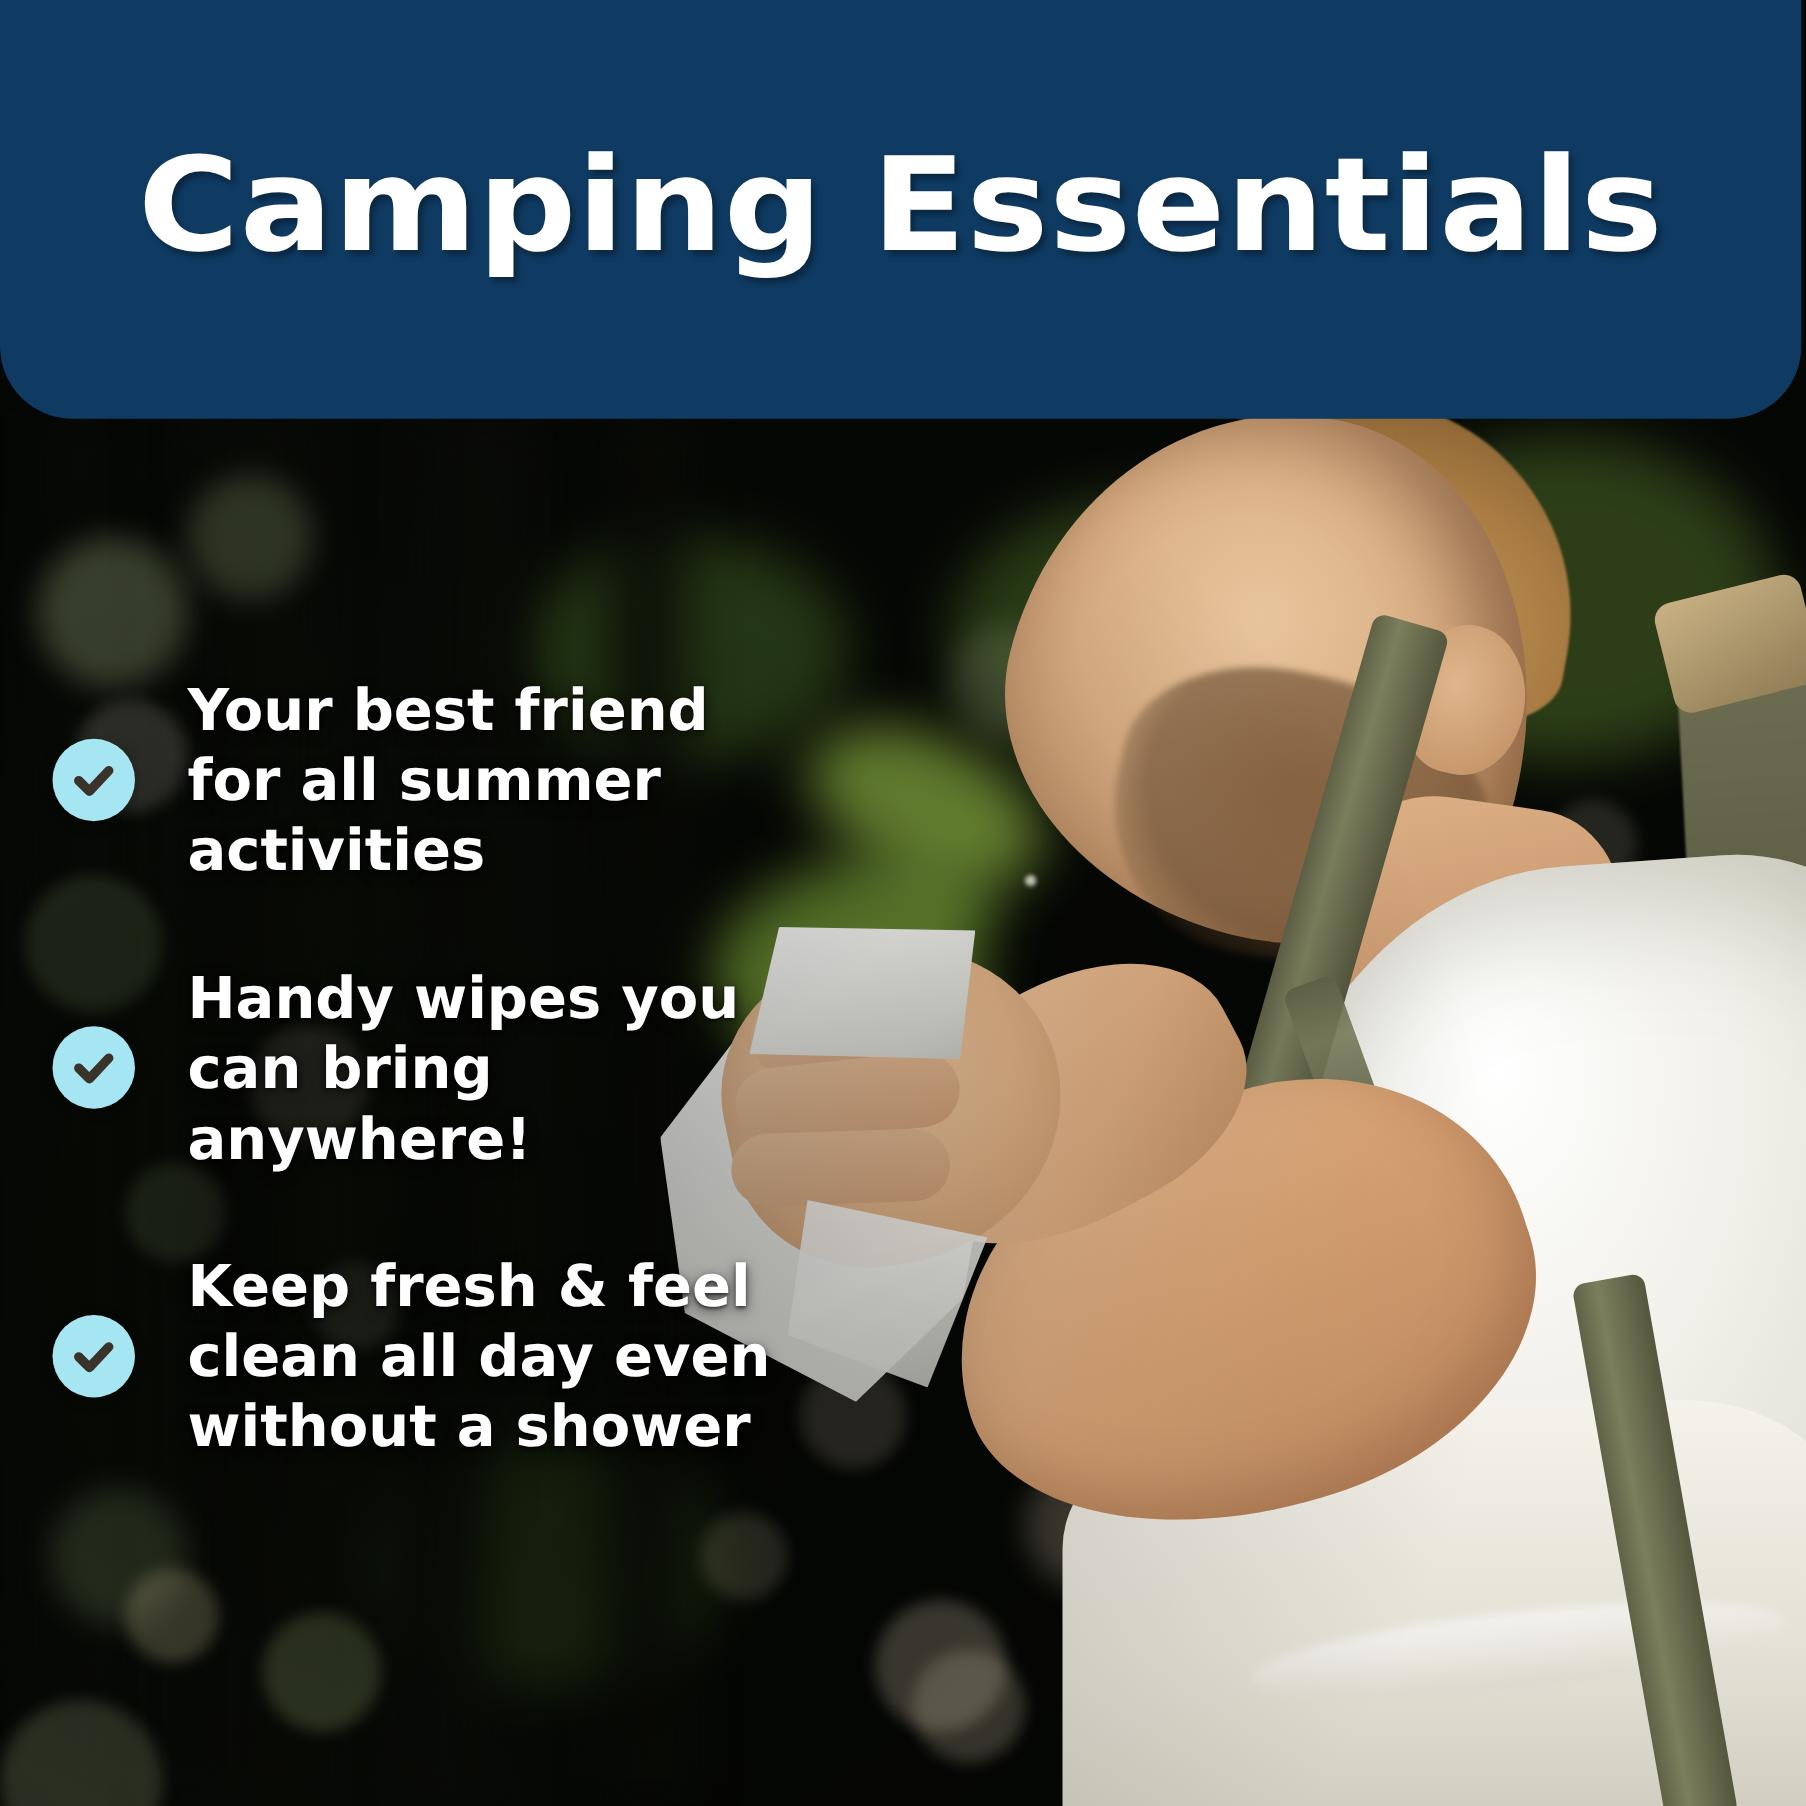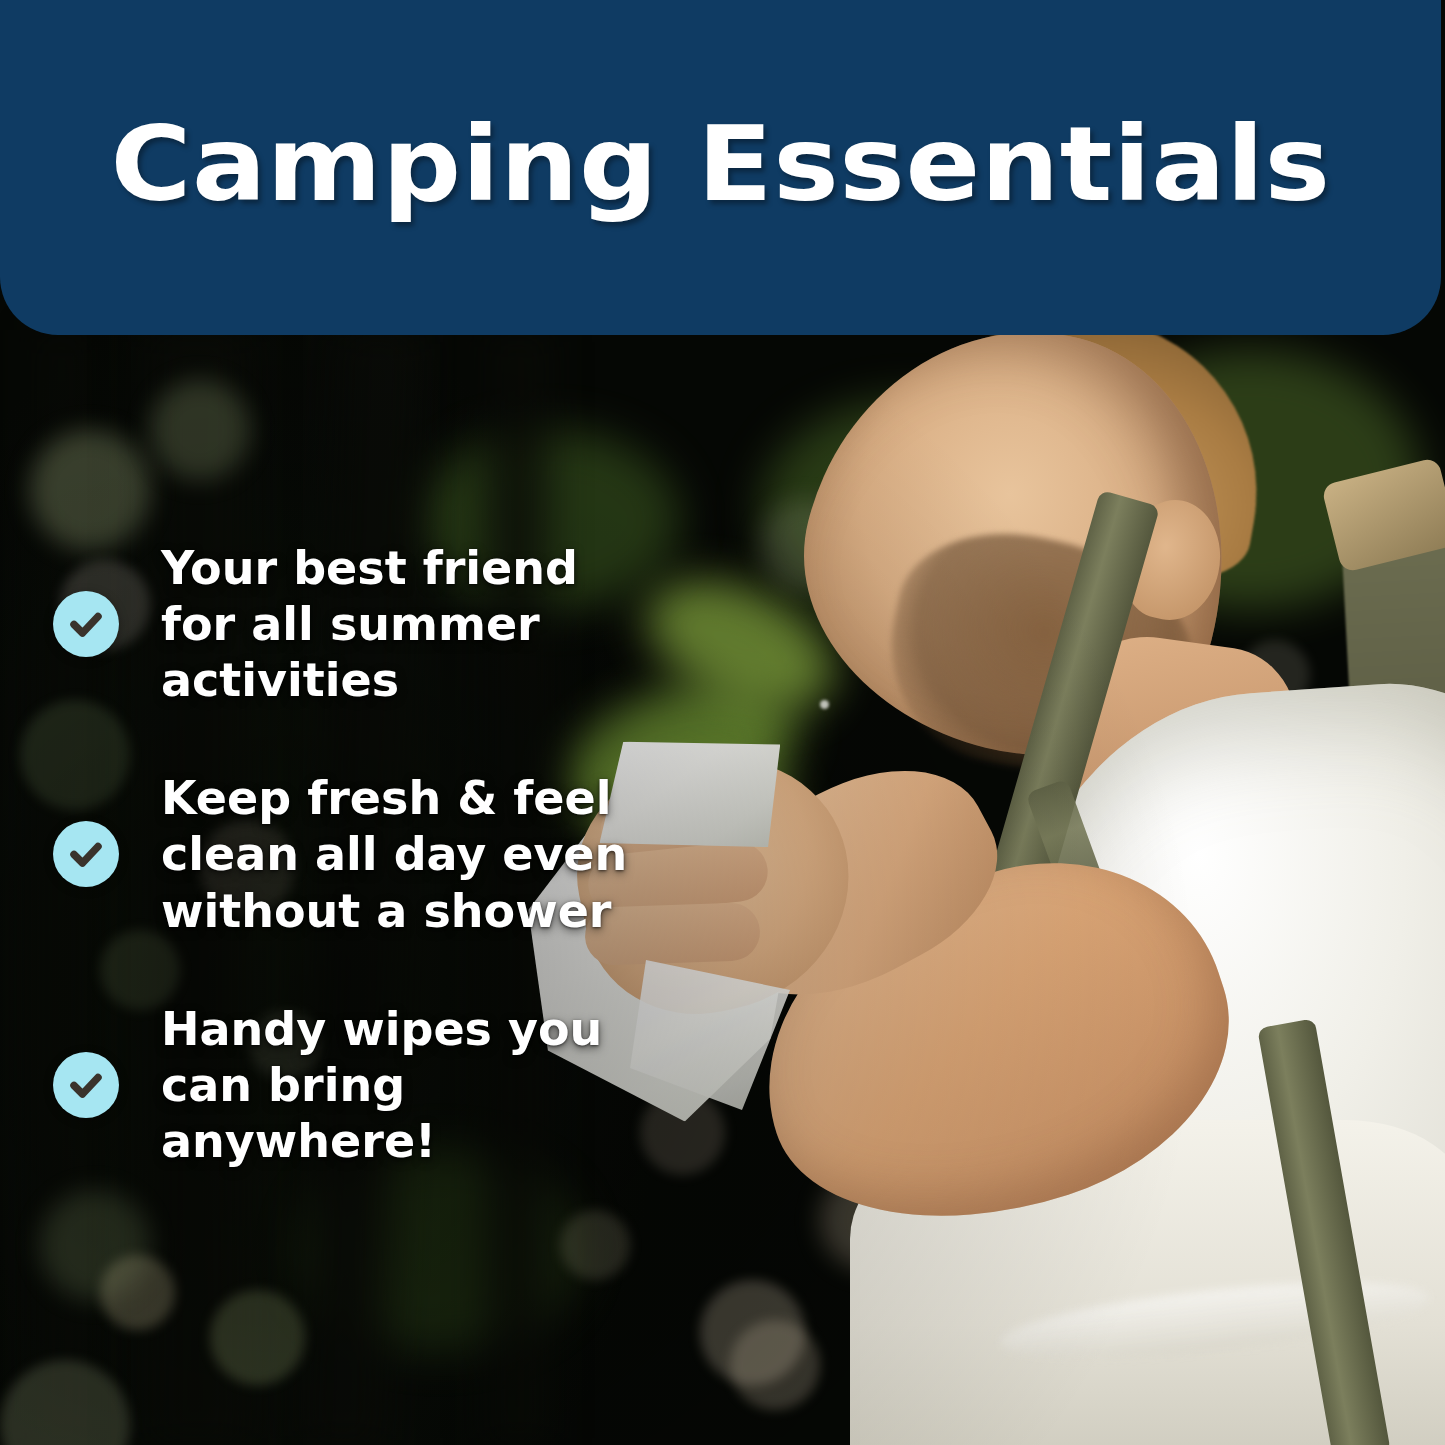--- a/index.html
+++ b/index.html
@@ -220,21 +220,21 @@
     letter-spacing: 0.5px;
     text-shadow: 3px 4px 5px rgba(0,0,0,.35);
     white-space: nowrap;
   }
   .title-line.l1 { font-size: 104px; margin-bottom: 4px; }
   .title-line.l2 { font-size: 104px; transform: scaleX(1.06); }
 
   
   .bullets {
     position: absolute;
-    left: 11px; top: 540px;
+    left: 0; top: 540px;
     width: 700px;
   }
   .bullet {
     display: flex;
     align-items: center;
     margin-bottom: 62px;
   }
   .bullet .check-wrap {
     width: 150px;
     flex: 0 0 150px;
@@ -346,37 +346,37 @@
       <div class="check-wrap">
         <div class="check-circle" style="background: rgb(166, 230, 242);">
           <svg width="40" height="40" viewBox="0 0 40 40" aria-hidden="true">
             <path d="M8 20.5 L16.5 29 L32 12.5" fill="none" stroke="#3a332c" stroke-width="7.5" stroke-linecap="round" stroke-linejoin="round"></path>
           </svg>
         </div>
       </div>
       <div class="bullet-text" style="color: rgb(255, 255, 255);">Your best friend for all summer activities</div>
     </div>
 
+    <div class="bullet b2">
+      <div class="check-wrap">
+        <div class="check-circle" style="background: rgb(166, 230, 242);">
+          <svg width="40" height="40" viewBox="0 0 40 40" aria-hidden="true">
+            <path d="M8 20.5 L16.5 29 L32 12.5" fill="none" stroke="#3a332c" stroke-width="7.5" stroke-linecap="round" stroke-linejoin="round"></path>
+          </svg>
+        </div>
+      </div>
+      <div class="bullet-text" style="color: rgb(255, 255, 255);">Handy wipes you can bring anywhere!</div>
+    </div>
+
     <div class="bullet b3">
       <div class="check-wrap">
         <div class="check-circle" style="background: rgb(166, 230, 242);">
           <svg width="40" height="40" viewBox="0 0 40 40" aria-hidden="true">
             <path d="M8 20.5 L16.5 29 L32 12.5" fill="none" stroke="#3a332c" stroke-width="7.5" stroke-linecap="round" stroke-linejoin="round"></path>
           </svg>
         </div>
       </div>
       <div class="bullet-text" style="color: rgb(255, 255, 255);">Keep fresh &amp; feel clean all day even without a shower</div>
     </div>
 
-    <div class="bullet b2">
-      <div class="check-wrap">
-        <div class="check-circle" style="background: rgb(166, 230, 242);">
-          <svg width="40" height="40" viewBox="0 0 40 40" aria-hidden="true">
-            <path d="M8 20.5 L16.5 29 L32 12.5" fill="none" stroke="#3a332c" stroke-width="7.5" stroke-linecap="round" stroke-linejoin="round"></path>
-          </svg>
-        </div>
-      </div>
-      <div class="bullet-text" style="color: rgb(255, 255, 255);">Handy wipes you can bring anywhere!</div>
-    </div>
-
   </div>
 
 </div>
 
 </body></html>

